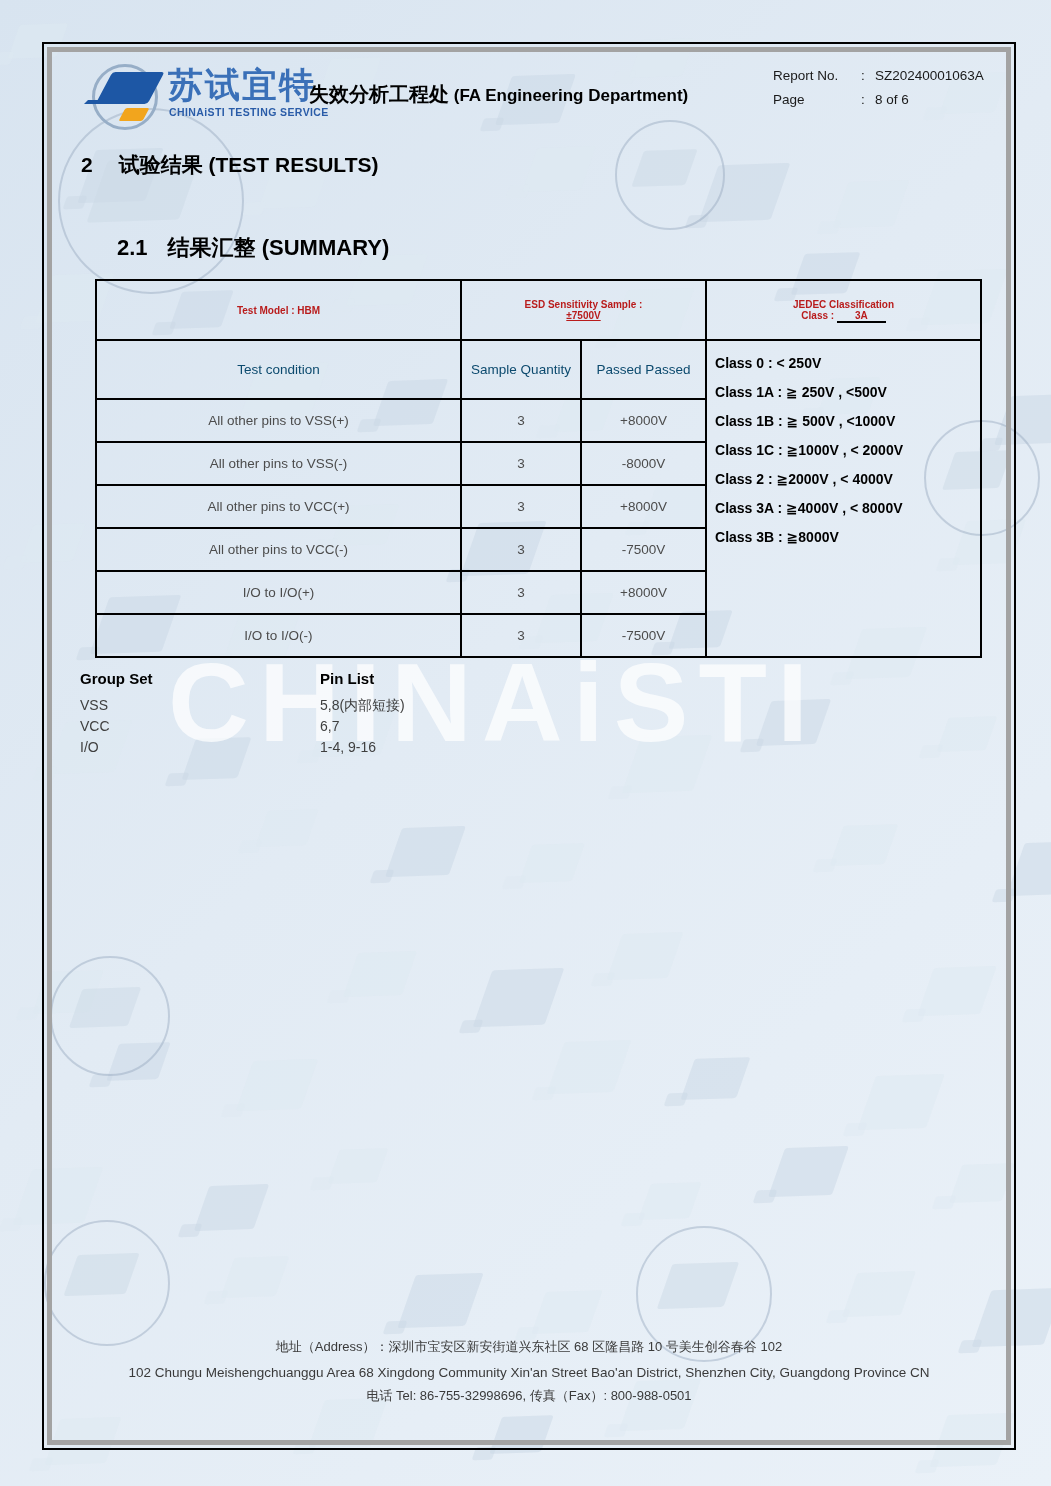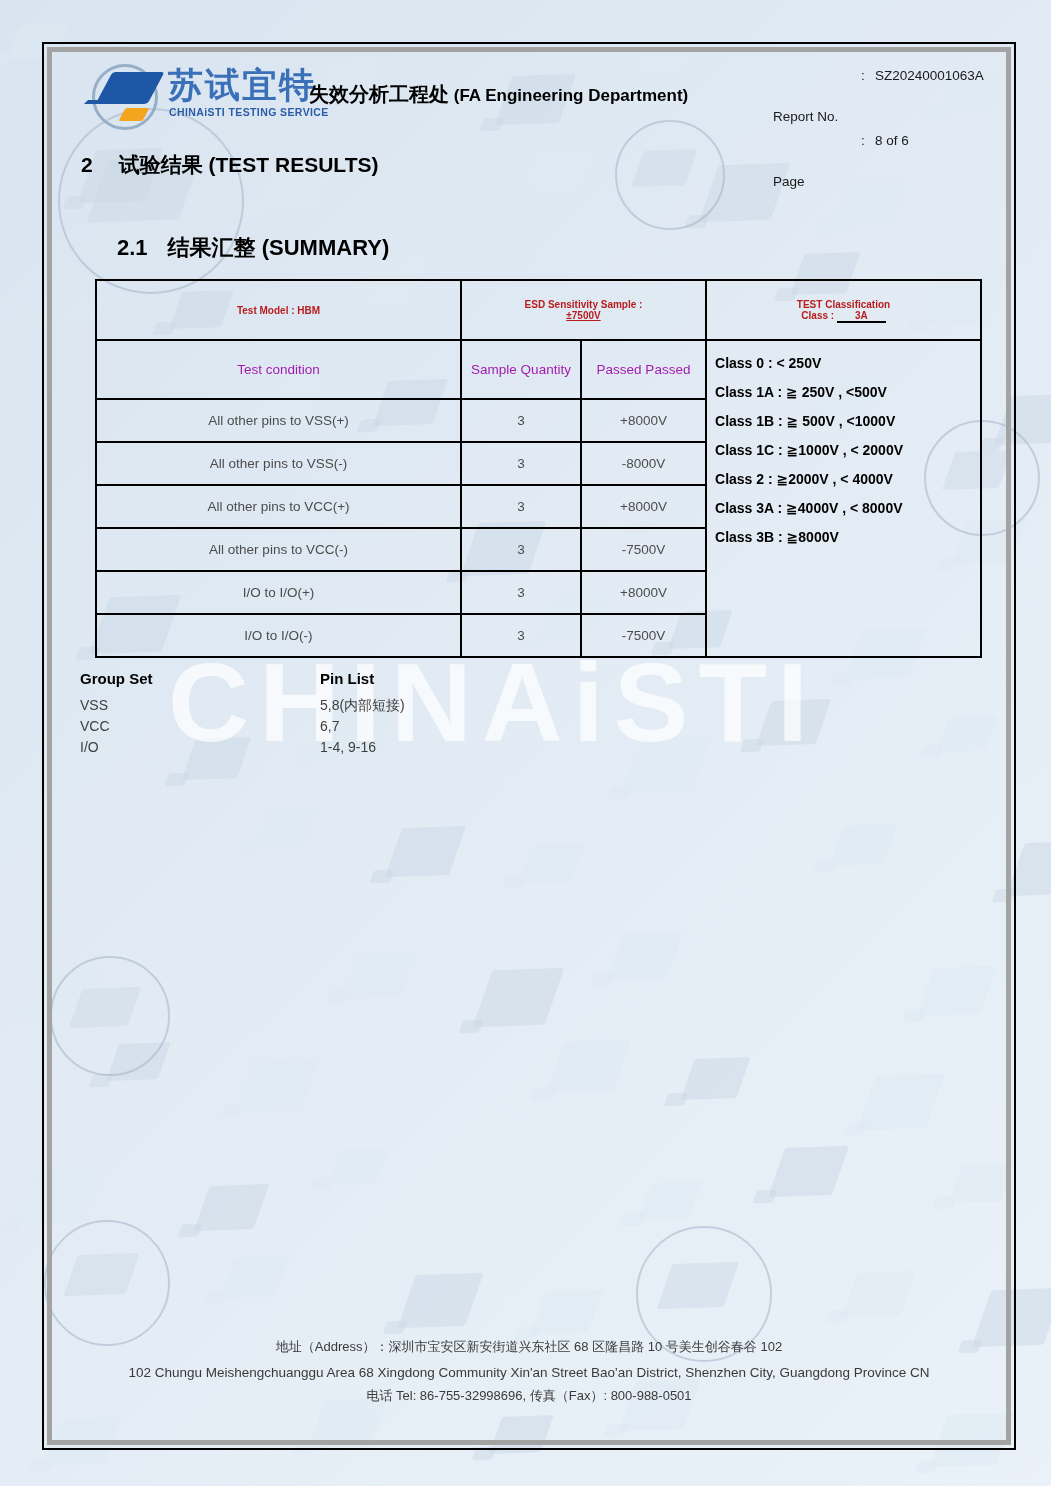--- a/index.html
+++ b/index.html
@@ -30,36 +30,36 @@
   .logo-flag-blue{position:absolute;left:12px;top:10px;width:52px;height:32px;background:#1d57a5;transform:skewX(-28deg);border-radius:3px;}
   .logo-tail-blue{position:absolute;left:-6px;top:38px;width:34px;height:4px;background:#1d57a5;transform:skewX(-45deg);}
   .logo-flag-orange{position:absolute;left:30px;top:46px;width:24px;height:13px;background:#f2a51d;transform:skewX(-28deg);border-radius:2px;}
   .logo-zh{position:absolute;left:76px;top:0px;font-size:35px;font-weight:bold;color:#3a70b8;letter-spacing:2px;white-space:nowrap;}
   .logo-en{position:absolute;left:77px;top:44px;font-size:10.5px;font-weight:bold;color:#2a5ca8;letter-spacing:.4px;white-space:nowrap;}
   .dept{position:absolute;left:249px;top:29px;font-weight:bold;color:#000;white-space:nowrap;margin-left:8px;}
   .dept .zh{font-size:20px;}
   .dept .en{font-size:17px;}
   .repblock{position:absolute;left:721px;top:16px;font-size:13.5px;color:#1a1a1a;}
   .reprow{display:flex;margin-bottom:9px;white-space:nowrap;}
-  .reprow .lab{width:88px;margin-top:41px;}
+  .reprow .lab{width:88px;}
   .reprow .sep{width:14px;}
   
   .s2{position:absolute;left:29px;top:99px;font-size:21px;font-weight:bold;color:#000;white-space:nowrap;}
   .s2 .num{margin-right:26px;}
   .s21{position:absolute;left:65px;top:181px;font-size:22px;font-weight:bold;color:#000;white-space:nowrap;}
   .s21 .num{margin-right:20px;}
   
   .tblwrap{position:absolute;left:43px;top:227px;}
   table{border-collapse:collapse;table-layout:fixed;width:885px;background:transparent;}
   td{border:2px solid #000;text-align:center;vertical-align:middle;padding:2px 4px;}
   .r1 td{height:54px;}
   .r2 td{height:53px;}
   .dr td{height:37px;}
   .bold-cell{font-weight:bold;font-size:10px;color:#b91c1c;}
-  .hdr-cell{font-size:13.5px;color:#a21caf;}
+  .hdr-cell{font-size:13.5px;color:#0c4a6e;}
   .data-cell{font-size:13.5px;color:#4c4c4c;}
   .u{text-decoration:underline;}
   .jedec-cell{vertical-align:top;text-align:left;padding:8px 8px;}
   .jedec-line{font-weight:bold;font-size:14px;color:#000;line-height:29px;white-space:nowrap;}
   .class-val{border-bottom:2px solid #000;padding:0 18px;font-weight:bold;}
   
   .grouppin{position:absolute;left:28px;top:618px;font-size:14px;z-index:3;}
   .gp-head{font-weight:bold;color:#000;font-size:15px;margin-bottom:8px;}
   .gp-col{position:absolute;top:0;}
   .gp-col.c1{left:0;}
@@ -275,21 +275,21 @@
             <col style="width:275px">
           </colgroup>
         <tbody>
             <tr class="r1">
           <td class="bold-cell">Test Model : HBM</td>
           <td class="bold-cell" colspan="2">
             <div>ESD Sensitivity Sample :</div>
             <div class="u">±7500V</div>
           </td>
           <td class="bold-cell">
-            <div>TEST Classification</div>
+            <div>JEDEC Classification</div>
             <div>
               <span>Class :</span>
               <span class="class-val">3A</span>
             </div>
           </td>
         </tr>
         <tr class="r2">
           <td class="hdr-cell">Test condition</td>
           <td class="hdr-cell">Sample Quantity</td>
           <td class="hdr-cell">Passed Passed</td>

